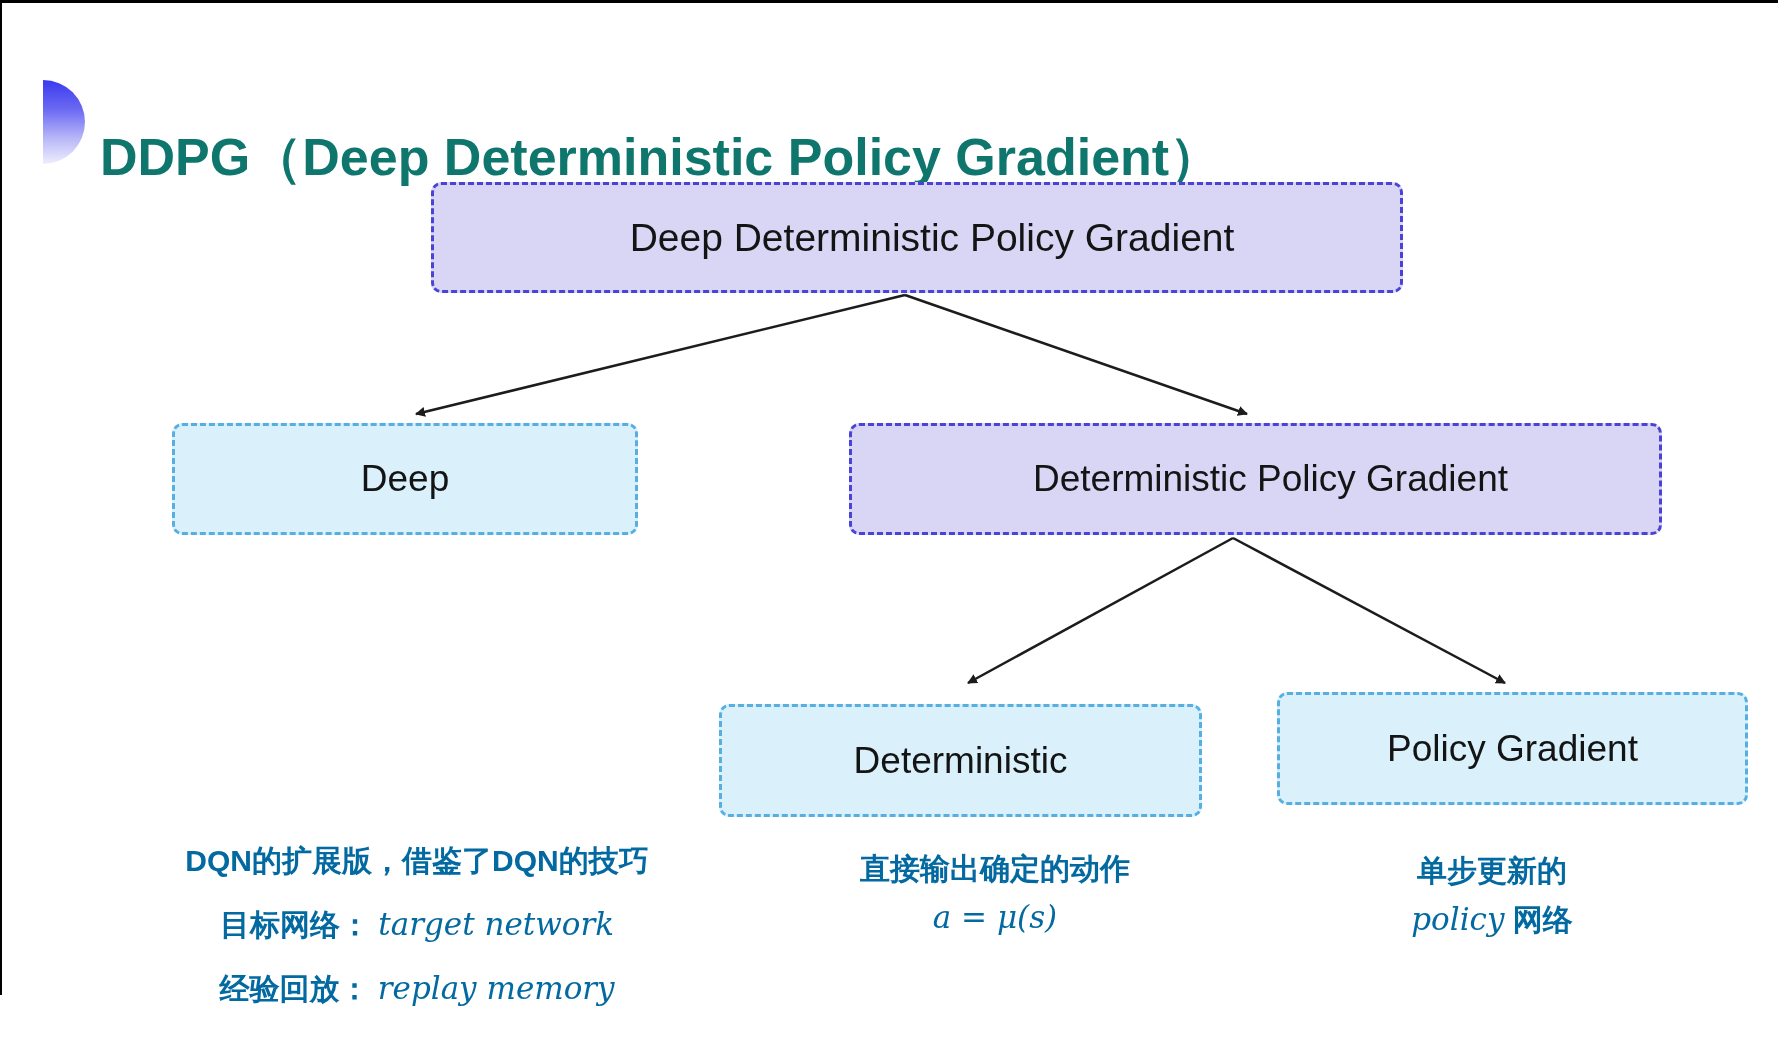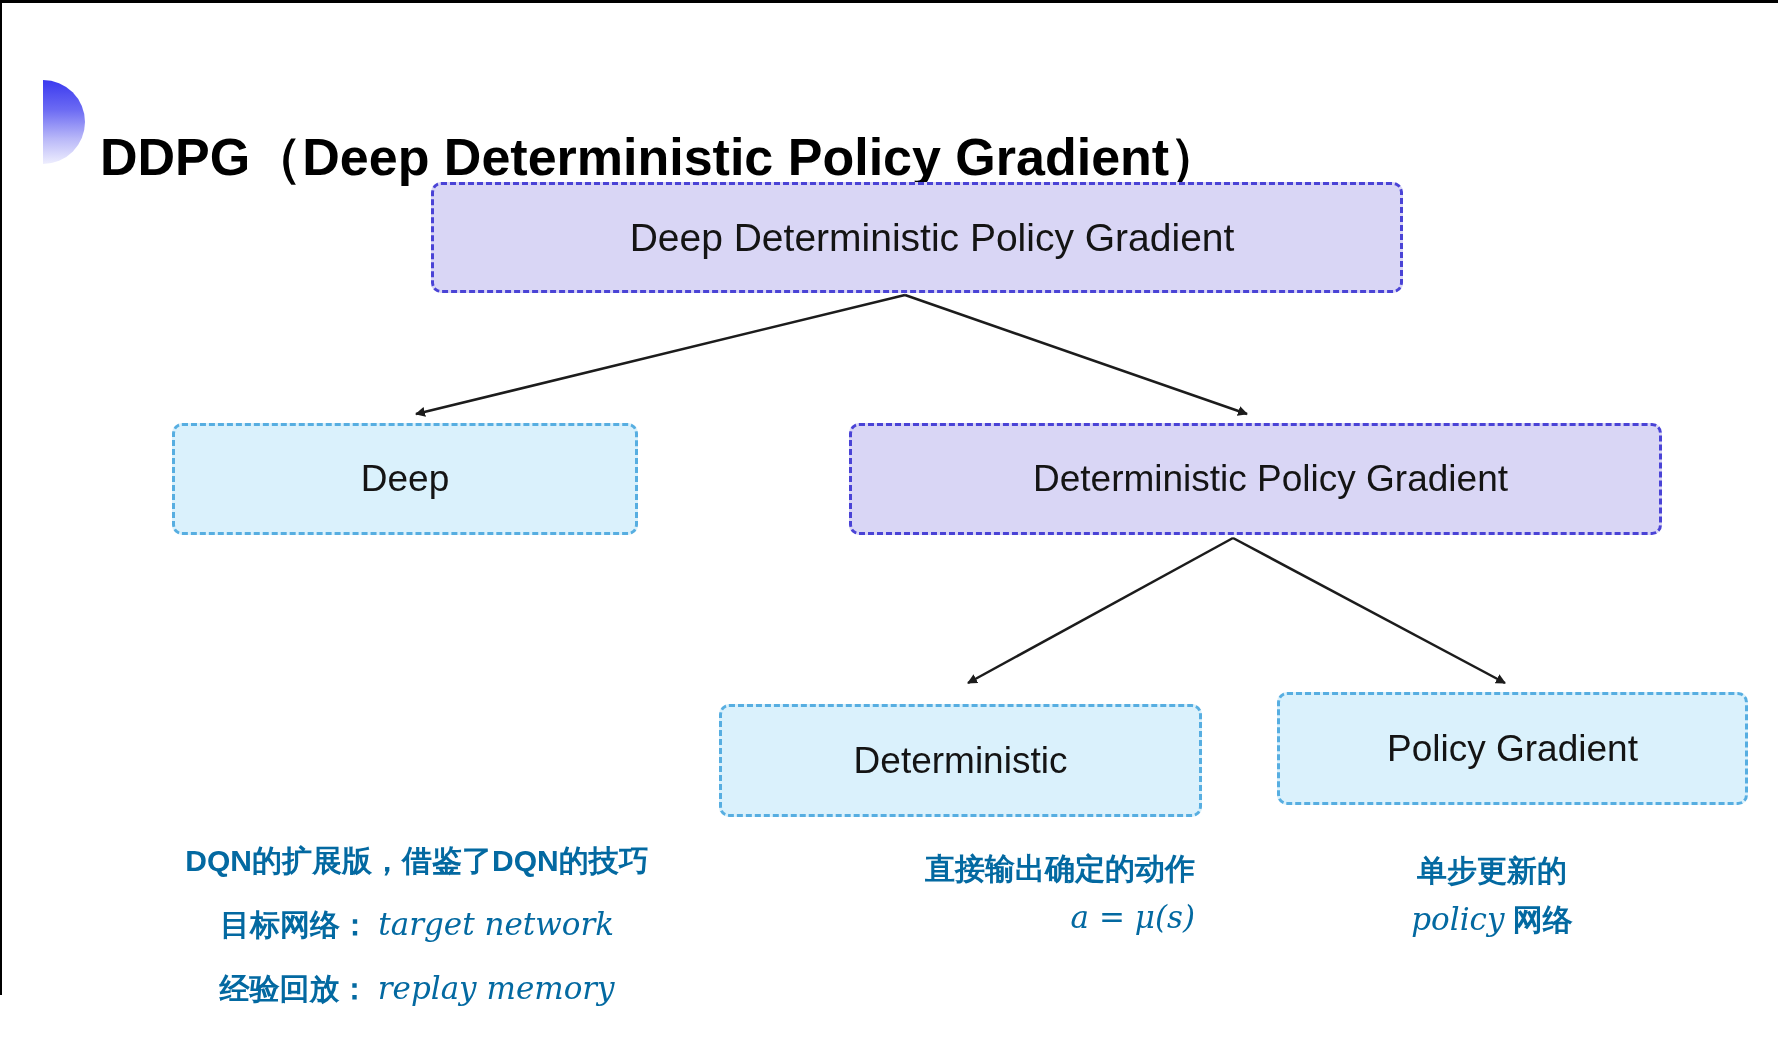--- a/index.html
+++ b/index.html
@@ -17,21 +17,21 @@
   
   .bullet{
     position:absolute;left:43px;top:80px;
     width:42px;height:84px;
     border-radius:0 42px 42px 0;
     background:linear-gradient(to bottom,#3a39ef 0%,#6b6af3 35%,#b9b8f8 70%,#eeeefe 100%);
   }
   .title{
     position:absolute;left:100px;top:88px;
     font-size:52px;line-height:68px;
-    color:#000000;
+    color:#0f766e;
     letter-spacing:0px;
     white-space:nowrap;
   }
 
   
   .node{
     position:absolute;
     display:flex;align-items:center;justify-content:center;
     box-sizing:border-box;
     border-radius:10px;
@@ -61,21 +61,21 @@
   }
   .note .row{margin-bottom:23px;white-space:nowrap;}
   .note .row:last-child{margin-bottom:8px;}
   .math{
     font-family:"DejaVu Serif","Liberation Serif",serif;
     font-style:italic;
     font-weight:500;
     font-size:31px;
   }
   #note-left{left:117px;top:841px;width:600px;}
-  #note-mid{left:795px;top:849px;width:400px;text-align:right;}
+  #note-mid{left:795px;top:849px;width:400px;}
   #note-right{left:1332px;top:851px;width:320px;}
   #note-mid .row, #note-right .row{margin-bottom:8px;}
 </style>
 </head>
 <body>
 
 <div class="stage">
 
   <div class="frame-top"></div>
   <div class="frame-left"></div>

